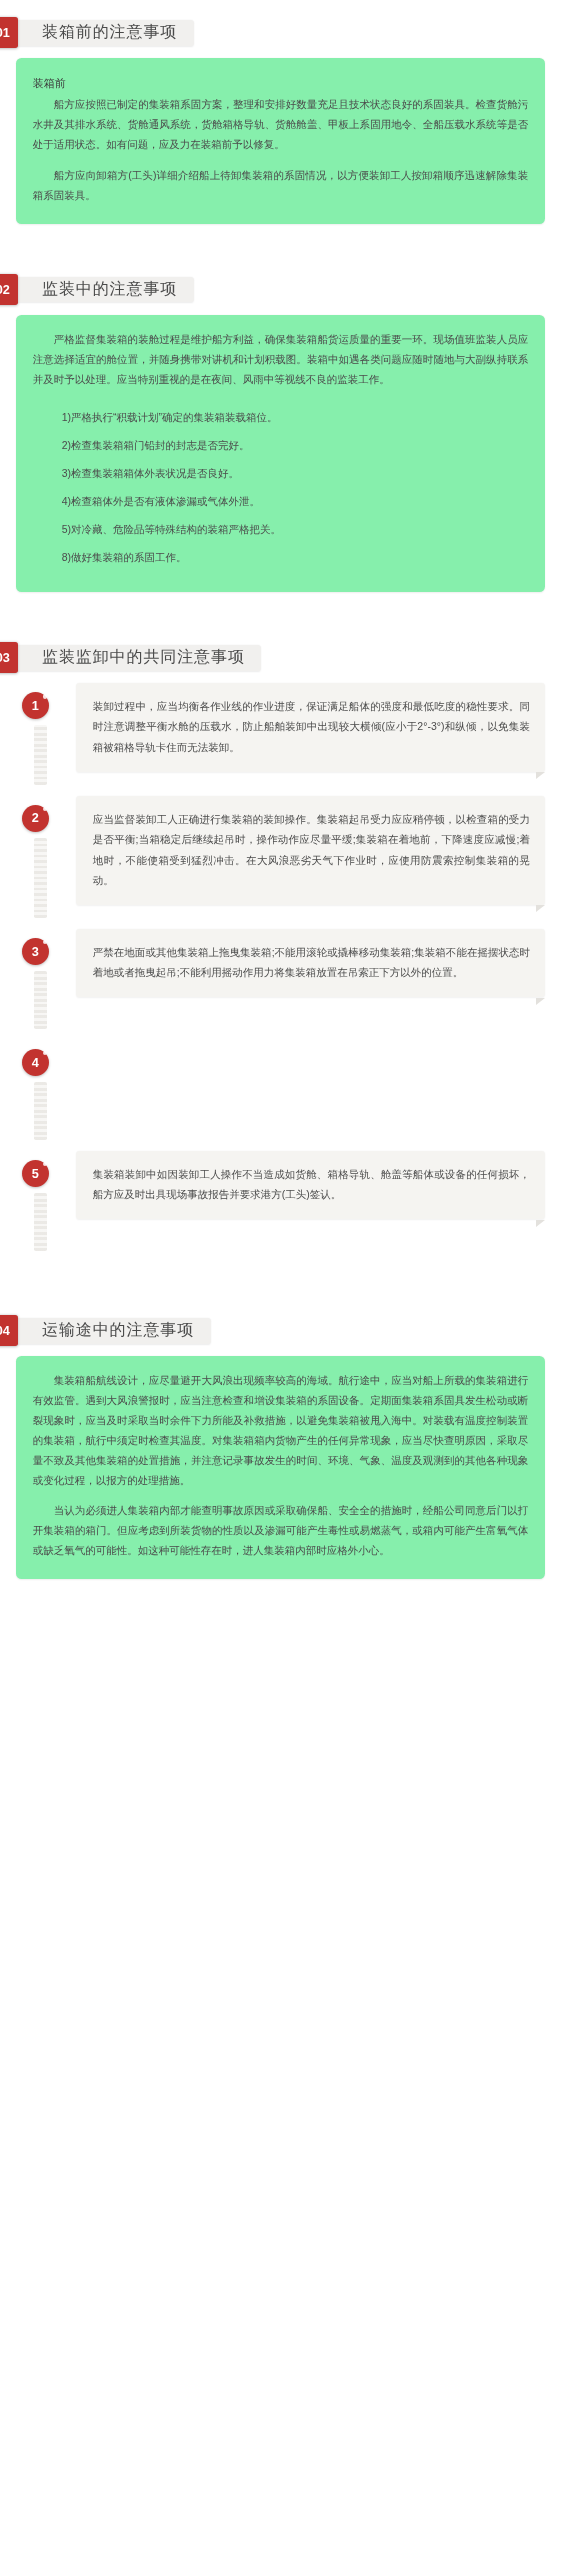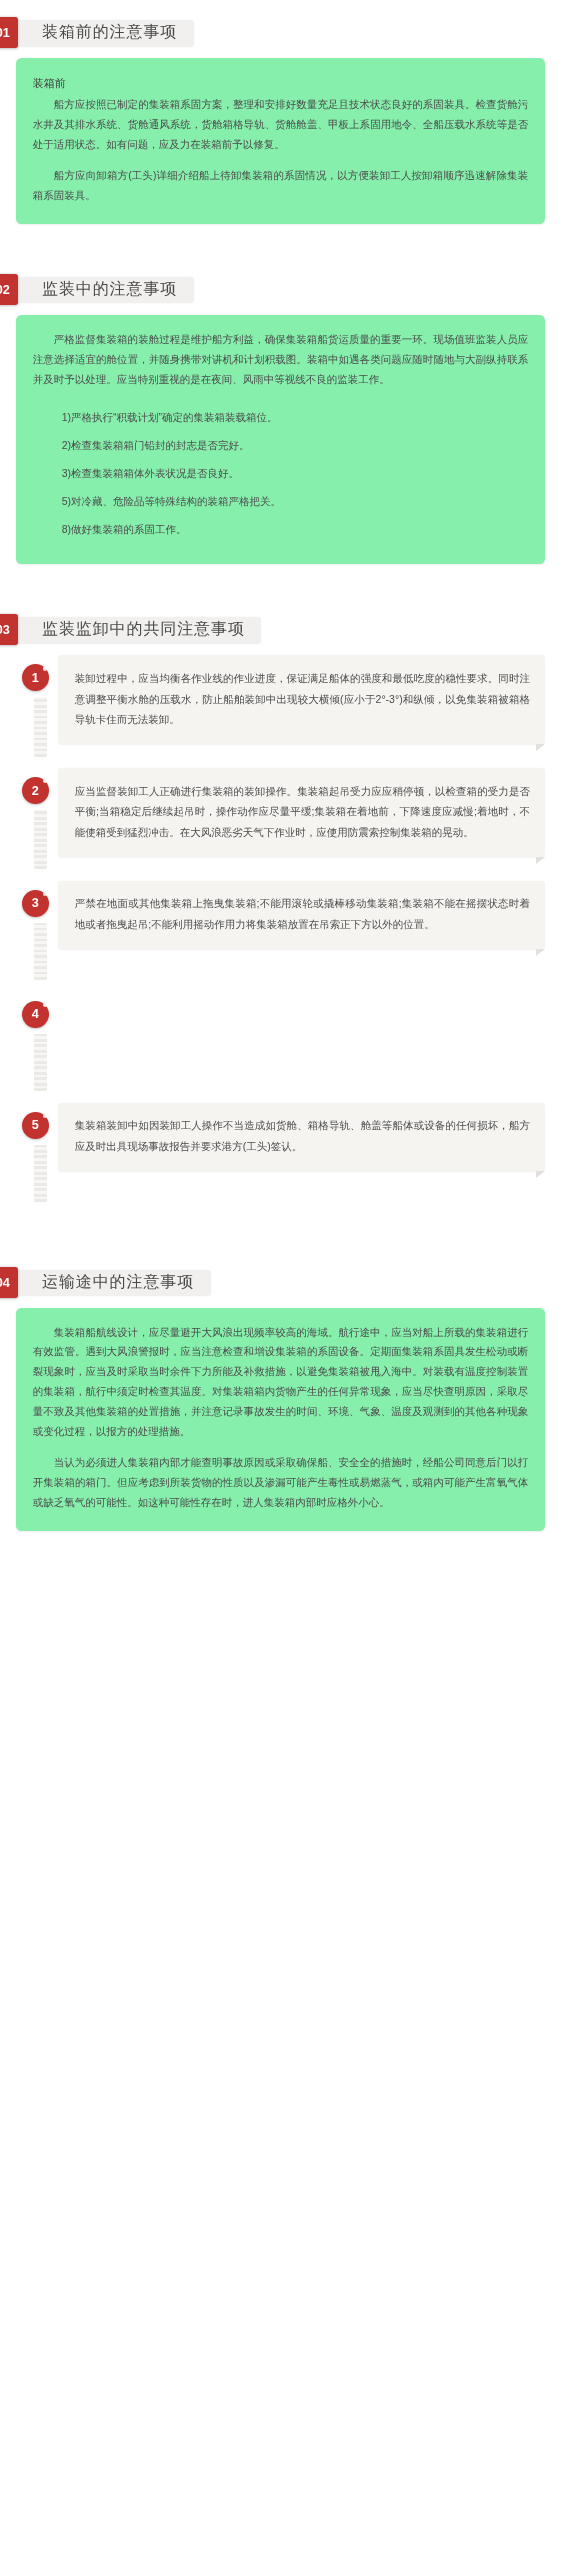--- a/index.html
+++ b/index.html
@@ -101,21 +101,21 @@
   }
 
   
   .blocks { margin: 0 0 5.5px 0; }
   .block {
     position: relative;
     margin: 0 16.4px 24px 16.4px;
     min-height: 87px;
   }
   .block .panel {
-    margin-left: 42px;
+    margin-left: 60px;
     background: #f5f4f1;
     border-radius: 3.6px;
     padding: 12.7px 14.6px 14.6px 16.4px;
     font-size: 10.5px;
     line-height: 1.95;
     color: #4b4b4b;
     text-align: justify;
     box-shadow: 0 0.9px 1.8px rgba(0,0,0,0.06);
     position: relative;
   }
@@ -196,20 +196,21 @@
     </div>
   </div>
 
   <div class="card">
     <p>严格监督集装箱的装舱过程是维护船方利益，确保集装箱船货运质量的重要一环。现场值班监装人员应注意选择适宜的舱位置，并随身携带对讲机和计划积载图。装箱中如遇各类问题应随时随地与大副纵持联系并及时予以处理。应当特别重视的是在夜间、风雨中等视线不良的监装工作。</p>
     <div class="gap"></div>
     <div class="numlist">
       <p>1)严格执行“积载计划”确定的集装箱装载箱位。</p>
       <p>2)检查集装箱箱门铅封的封志是否完好。</p>
       <p>3)检查集装箱箱体外表状况是否良好。</p>
+      <p>4)检查箱体外是否有液体渗漏或气体外泄。</p>
       <p>5)对冷藏、危险品等特殊结构的装箱严格把关。</p>
       <p>8)做好集装箱的系固工作。</p>
     </div>
   </div>
 
   <div class="spacer-md"></div>
 
   <div class="sec-head">
     <div class="bar">
       <div class="num">03</div>

